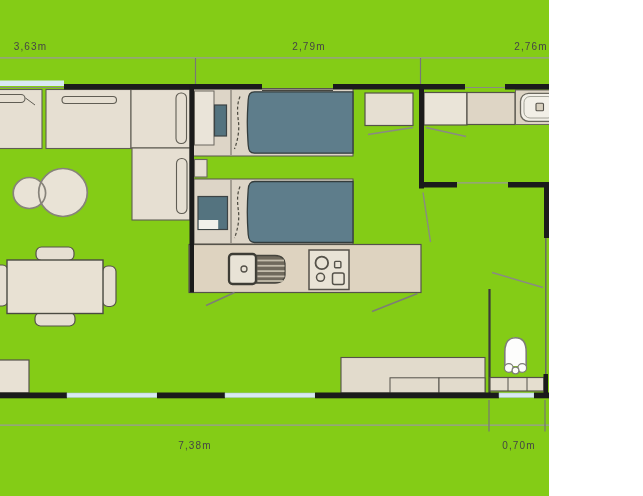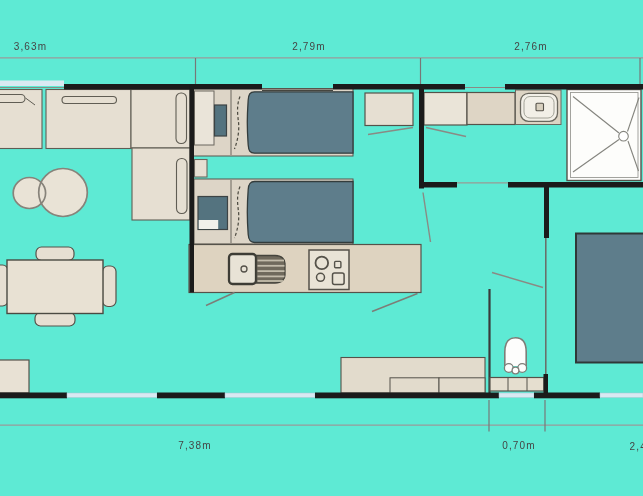--- a/index.html
+++ b/index.html
@@ -1,16 +1,16 @@
 <!DOCTYPE html>
 <html><head>
 <meta charset="utf-8">
 <style>
 html,body{margin:0;padding:0;background:#ffffff;}
-#plan{position:relative;width:643px;height:496px;overflow:hidden;background:#5eead4;}
+#plan{position:relative;width:549px;height:496px;overflow:hidden;background:#84cc16;}
 text{font-family:"Liberation Sans",sans-serif;fill:#454545;letter-spacing:1.15px;}
 </style>
 </head>
 <body>
 <div id="plan">
 <svg width="643" height="496" viewBox="0 0 643 496">
 
 <line x1="0" y1="57.8" x2="643" y2="57.8" stroke="#9a9a9a" stroke-width="1.2"></line>
 
 <line x1="195.5" y1="58" x2="195.5" y2="86" stroke="#777" stroke-width="1.2"></line>

